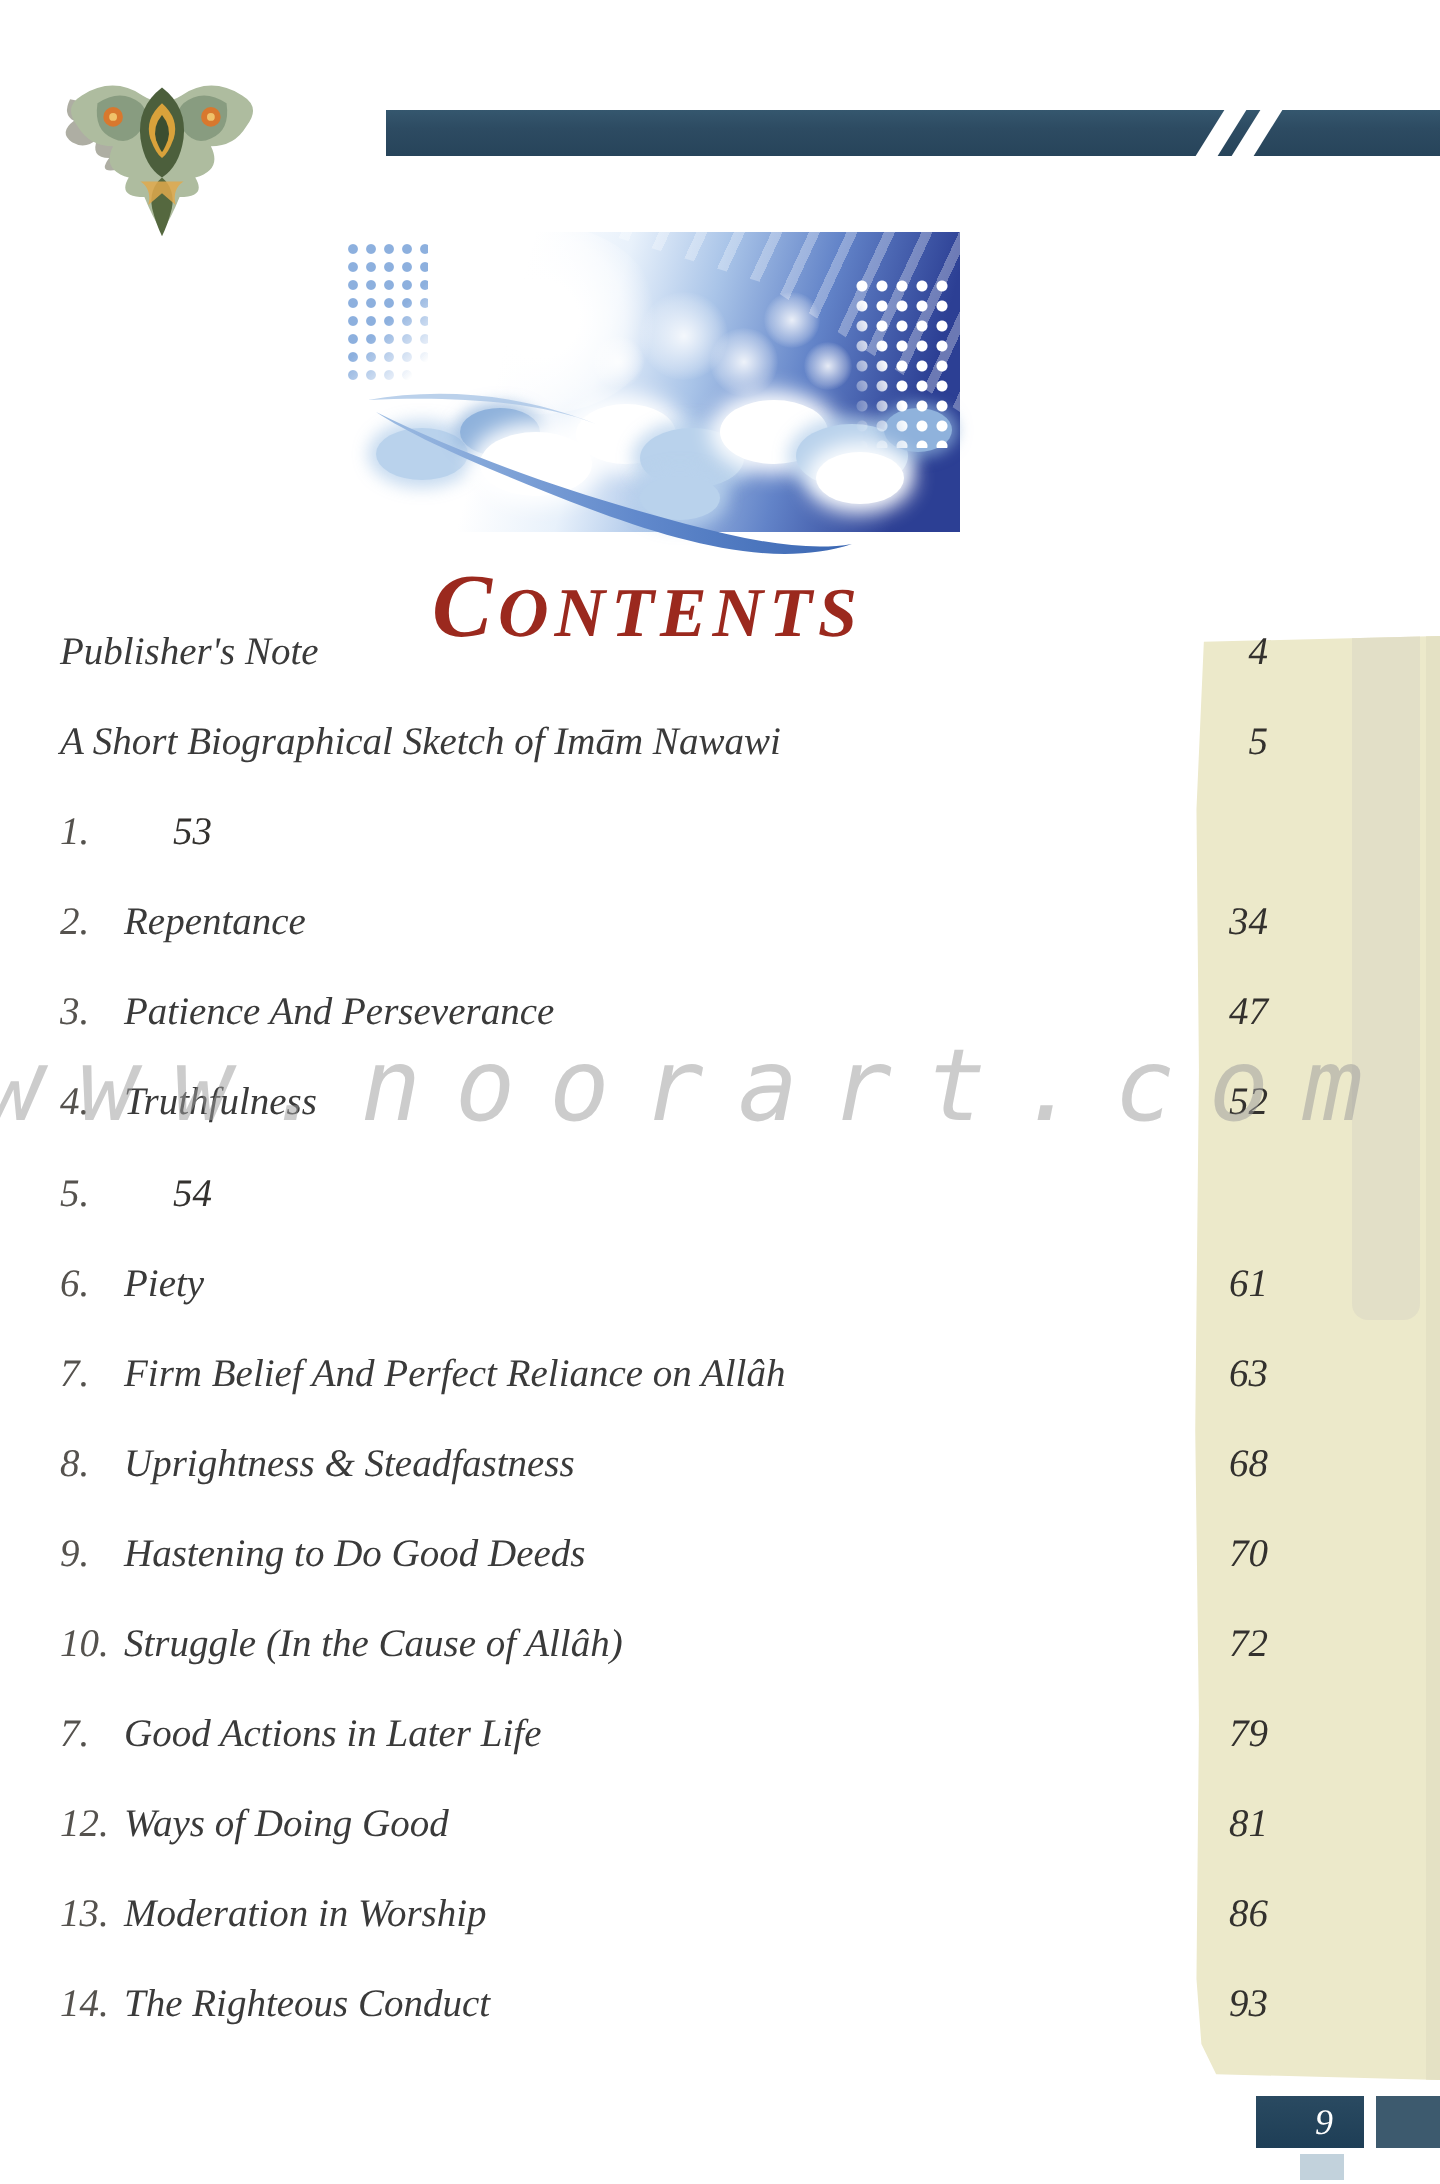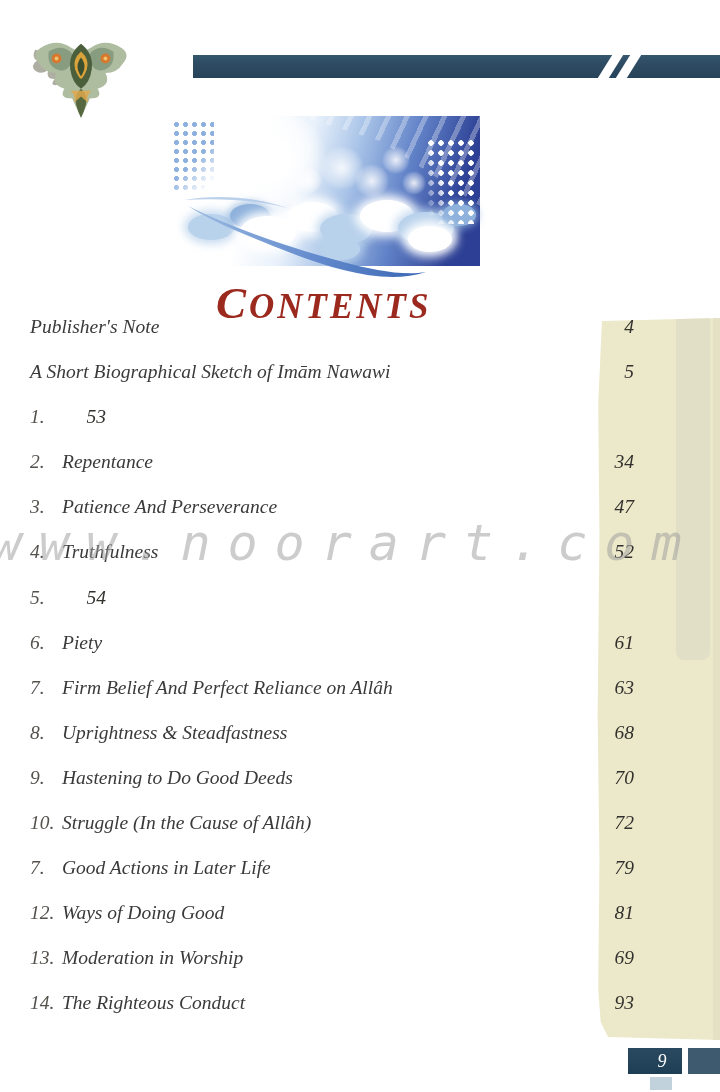--- a/index.html
+++ b/index.html
@@ -217,21 +217,21 @@
         <span class="pg">79</span>
       </div>
     <div class="row">
         <span class="num">12.</span>
         <span class="title">Ways of Doing Good</span>
         <span class="pg">81</span>
       </div>
     <div class="row">
         <span class="num">13.</span>
         <span class="title">Moderation in Worship</span>
-        <span class="pg">69</span>
+        <span class="pg">86</span>
       </div>
     <div class="row">
         <span class="num">14.</span>
         <span class="title">The Righteous Conduct</span>
         <span class="pg">93</span>
       </div>
   </div>
 
   <div class="pagenum-box">
       <span>9</span>

